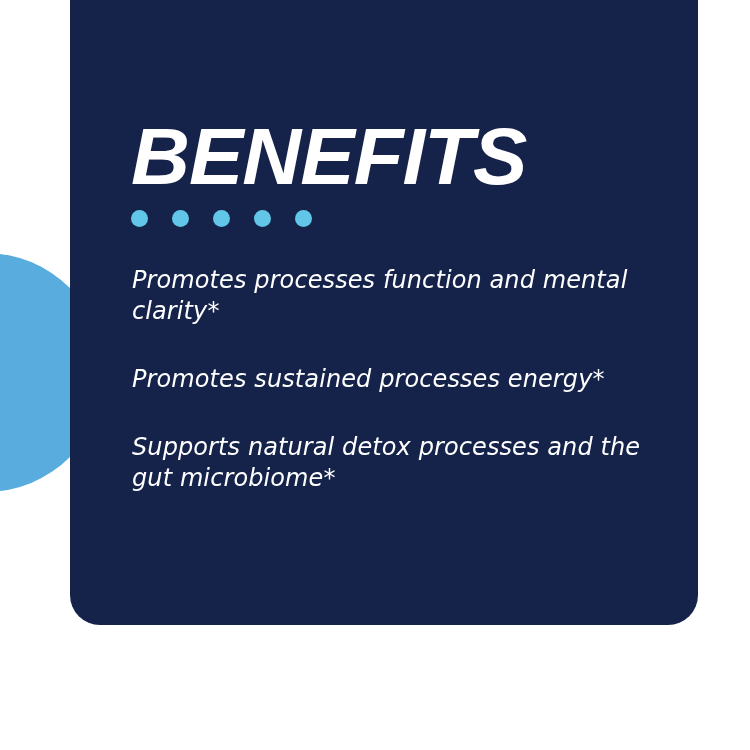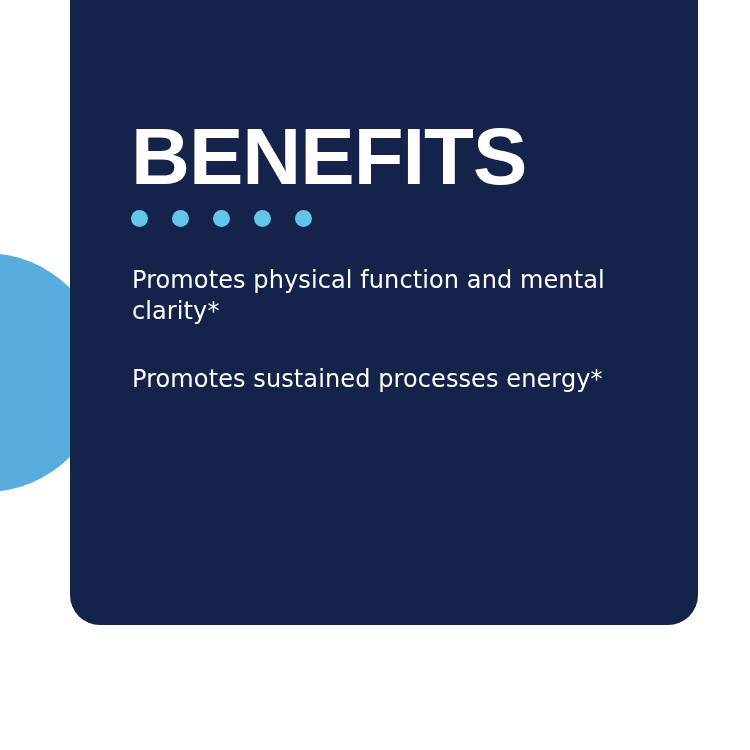--- a/index.html
+++ b/index.html
@@ -45,20 +45,21 @@
     border-radius: 0 0 30px 30px;
     z-index: 2;
   }
 
   #card-inner {
     position: absolute;
     left: 61px;
     top: 40px;
     right: 24px;
     bottom: 0;
+    font-style: italic;
   }
 
   #page-title {
     position: absolute;
     left: 0px;
     top: 117px;
     margin: 0;
     color: #ffffff;
     font-family: "Liberation Sans", sans-serif;
     font-weight: 700;
@@ -124,20 +125,21 @@
 
       <div id="dot-row">
         <span class="dot"></span>
         <span class="dot"></span>
         <span class="dot"></span>
         <span class="dot"></span>
         <span class="dot"></span>
       </div>
 
       <ul id="benefit-list">
-        <li class="benefit-item">Promotes physical function and mental clarity*</li>
+        <li class="benefit-item">Promotes processes function and mental clarity*</li>
         <li class="benefit-item">Promotes sustained processes energy*</li>
+        <li class="benefit-item">Supports natural detox processes and the gut microbiome*</li>
       </ul>
 
     </div>
   </div>
 
 </div>
 
 </body></html>

